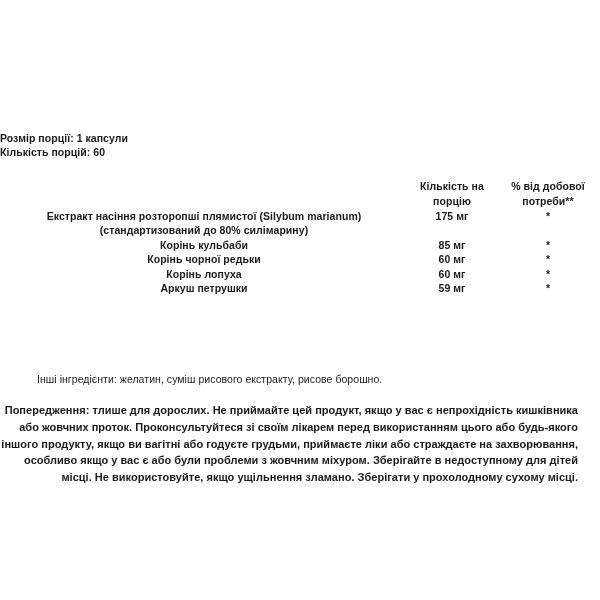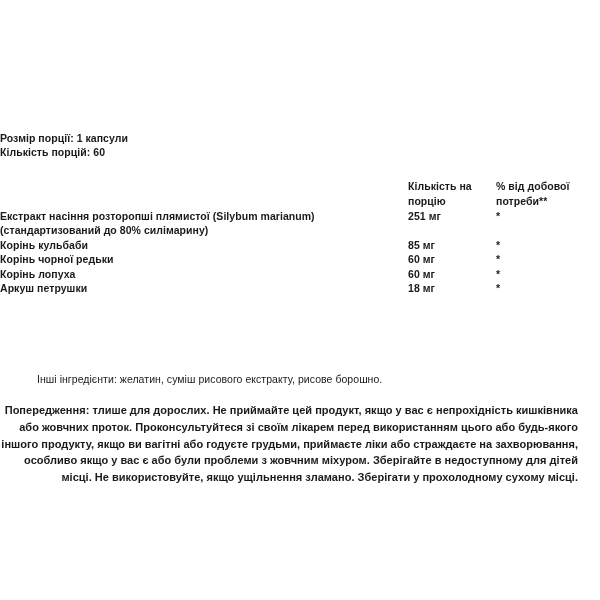--- a/index.html
+++ b/index.html
@@ -53,20 +53,21 @@
     font-weight: bold;
     letter-spacing: 0.05px;
   }
 
   
   .sep-short {
     border-bottom: 1px solid #e3e5e8;
   }
   .sep-full {
     border-bottom: 1px solid #e3e5e8;
+    text-align: center;
   }
 
   .col-name  { width: 408px; }
   .col-amt   { width: 88px; }
   .col-dv    { width: 104px; }
 
   .spacer-row td {
     height: 19px;
   }
 
@@ -142,21 +143,21 @@
       </tr>
 
       <tr>
         <td class="hdr-cell sep-full"></td>
         <td class="hdr-cell sep-full">Кількість на порцію</td>
         <td class="hdr-cell sep-full">% від добової потреби**</td>
       </tr>
 
       <tr>
         <td class="cell-pad sep-full">Екстракт насіння розторопші плямистої (Silybum marianum) (стандартизований до 80% силімарину)</td>
-        <td class="cell-pad-amt sep-full">251 мг</td>
+        <td class="cell-pad-amt sep-full">175 мг</td>
         <td class="dv-star sep-full">*</td>
       </tr>
 
       <tr>
         <td class="cell-pad sep-full">Корінь кульбаби</td>
         <td class="cell-pad-amt sep-full">85 мг</td>
         <td class="dv-star sep-full">*</td>
       </tr>
 
       <tr>
@@ -167,21 +168,21 @@
 
       <tr>
         <td class="cell-pad sep-full">Корінь лопуха</td>
         <td class="cell-pad-amt sep-full">60 мг</td>
         <td class="dv-star sep-full">*</td>
       </tr>
 
 
       <tr>
         <td class="cell-pad sep-full">Аркуш петрушки</td>
-        <td class="cell-pad-amt sep-full">18 мг</td>
+        <td class="cell-pad-amt sep-full">59 мг</td>
         <td class="dv-star sep-full">*</td>
       </tr>
 
 
     </tbody>
   </table>
 
   <div class="other-ing">Інші інгредієнти: желатин, суміш рисового екстракту, рисове борошно.</div>
 
   <div class="warning">Попередження: тлише для дорослих. Не приймайте цей продукт, якщо у вас є непрохідність кишківника або жовчних проток. Проконсультуйтеся зі своїм лікарем перед використанням цього або будь-якого іншого продукту, якщо ви вагітні або годуєте грудьми, приймаєте ліки або страждаєте на захворювання, особливо якщо у вас є або були проблеми з жовчним міхуром. Зберігайте в недоступному для дітей місці. Не використовуйте, якщо ущільнення зламано. Зберігати у прохолодному сухому місці.</div>

